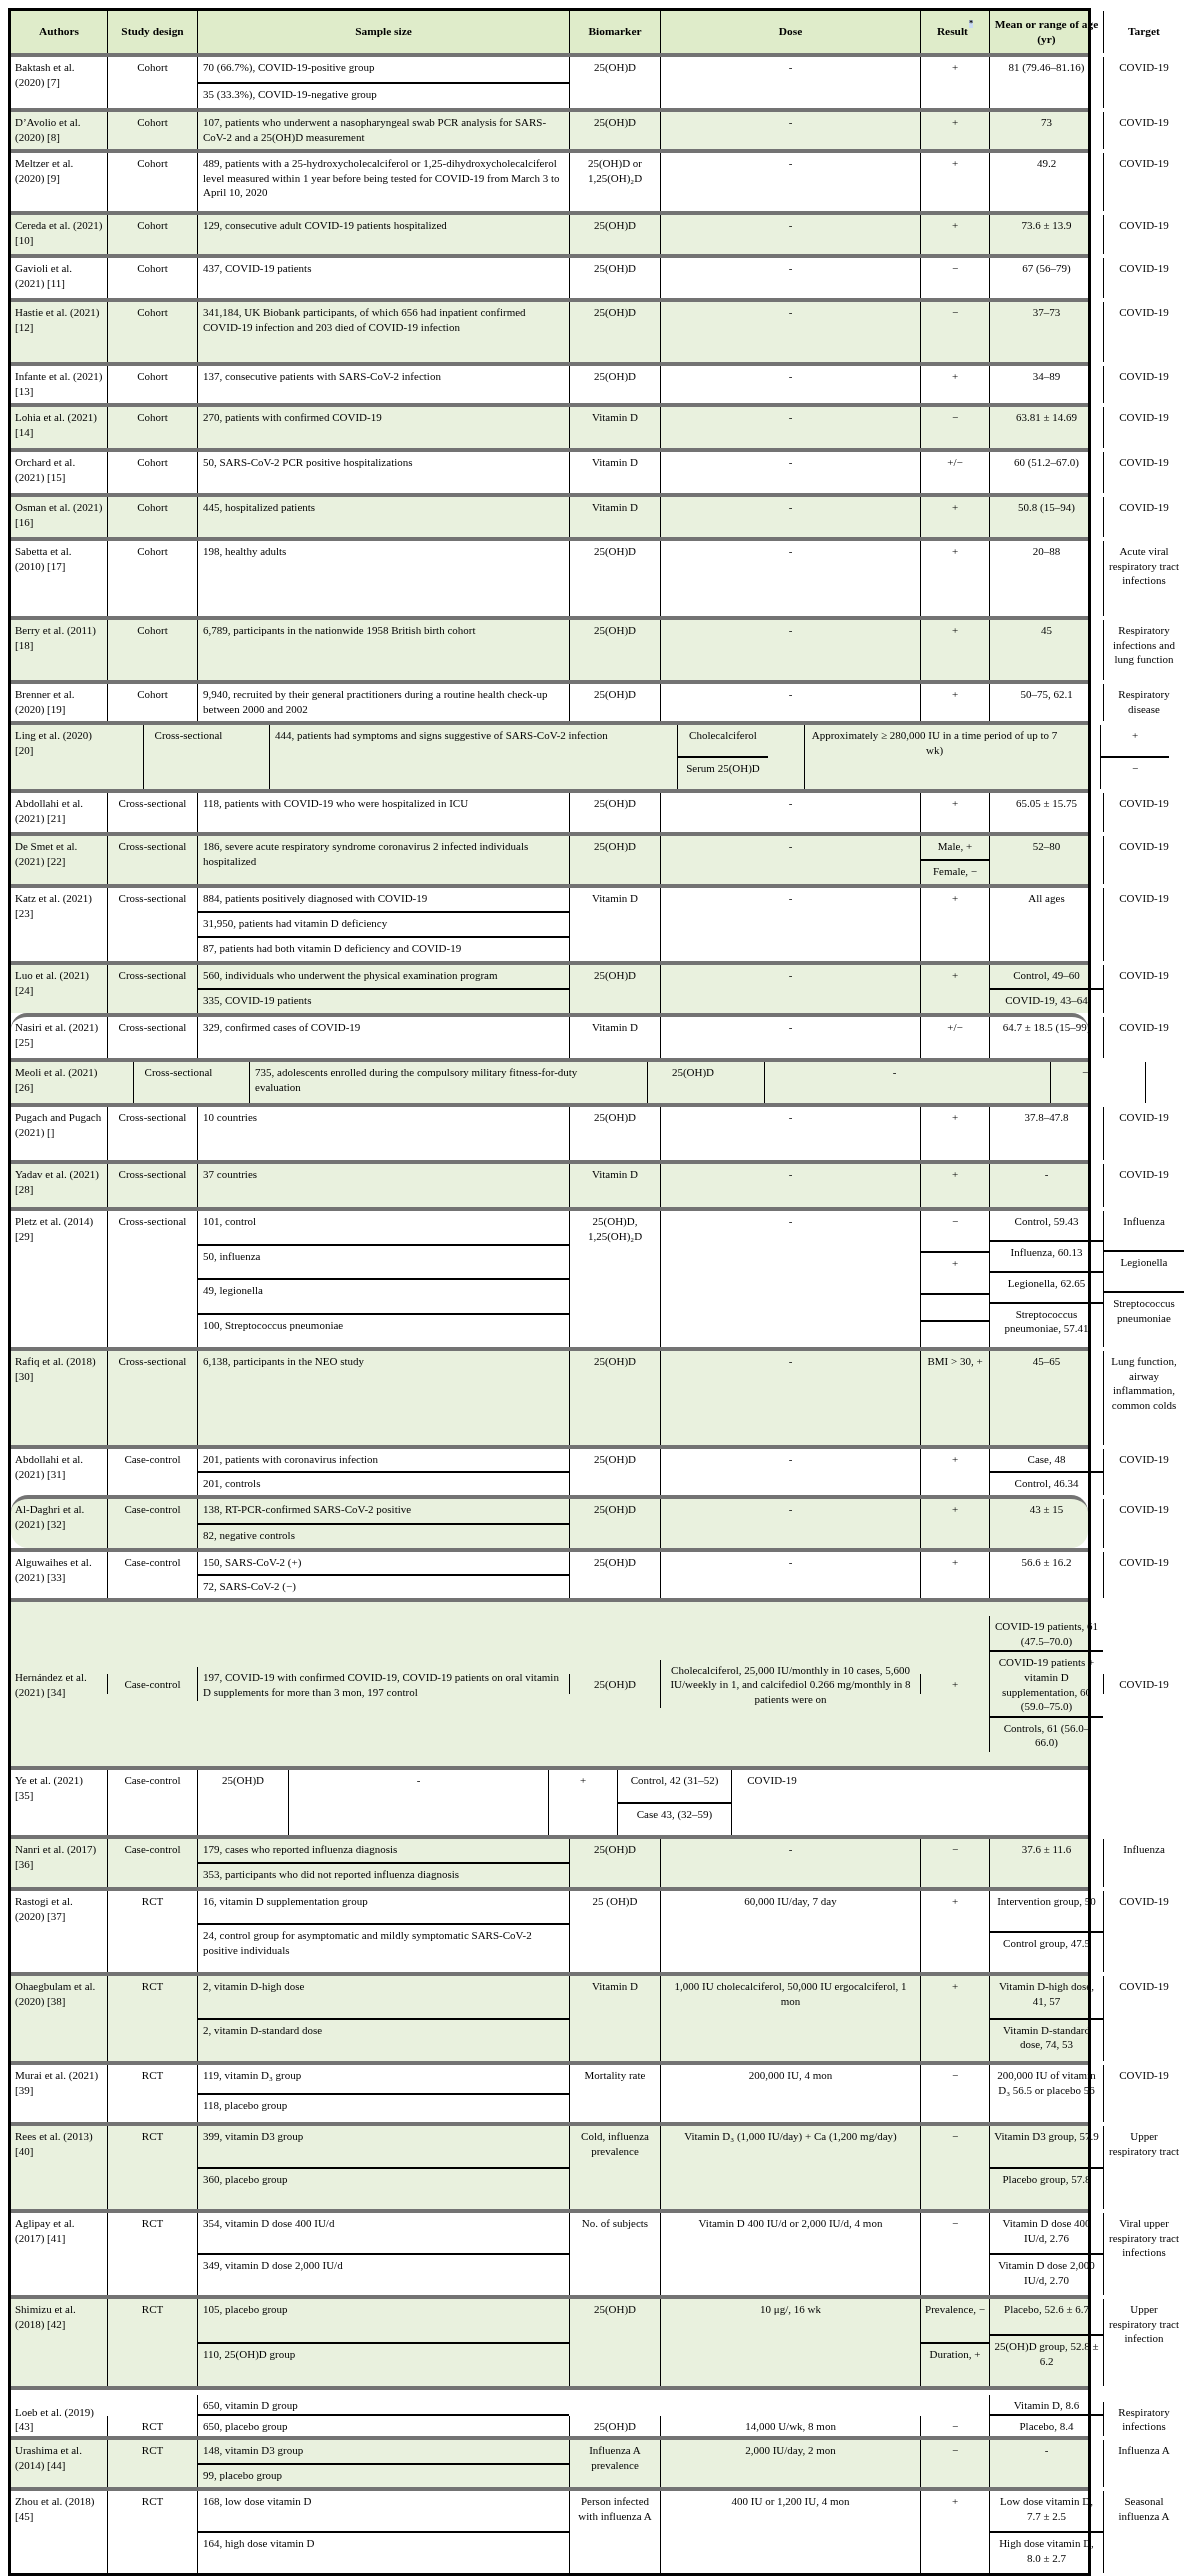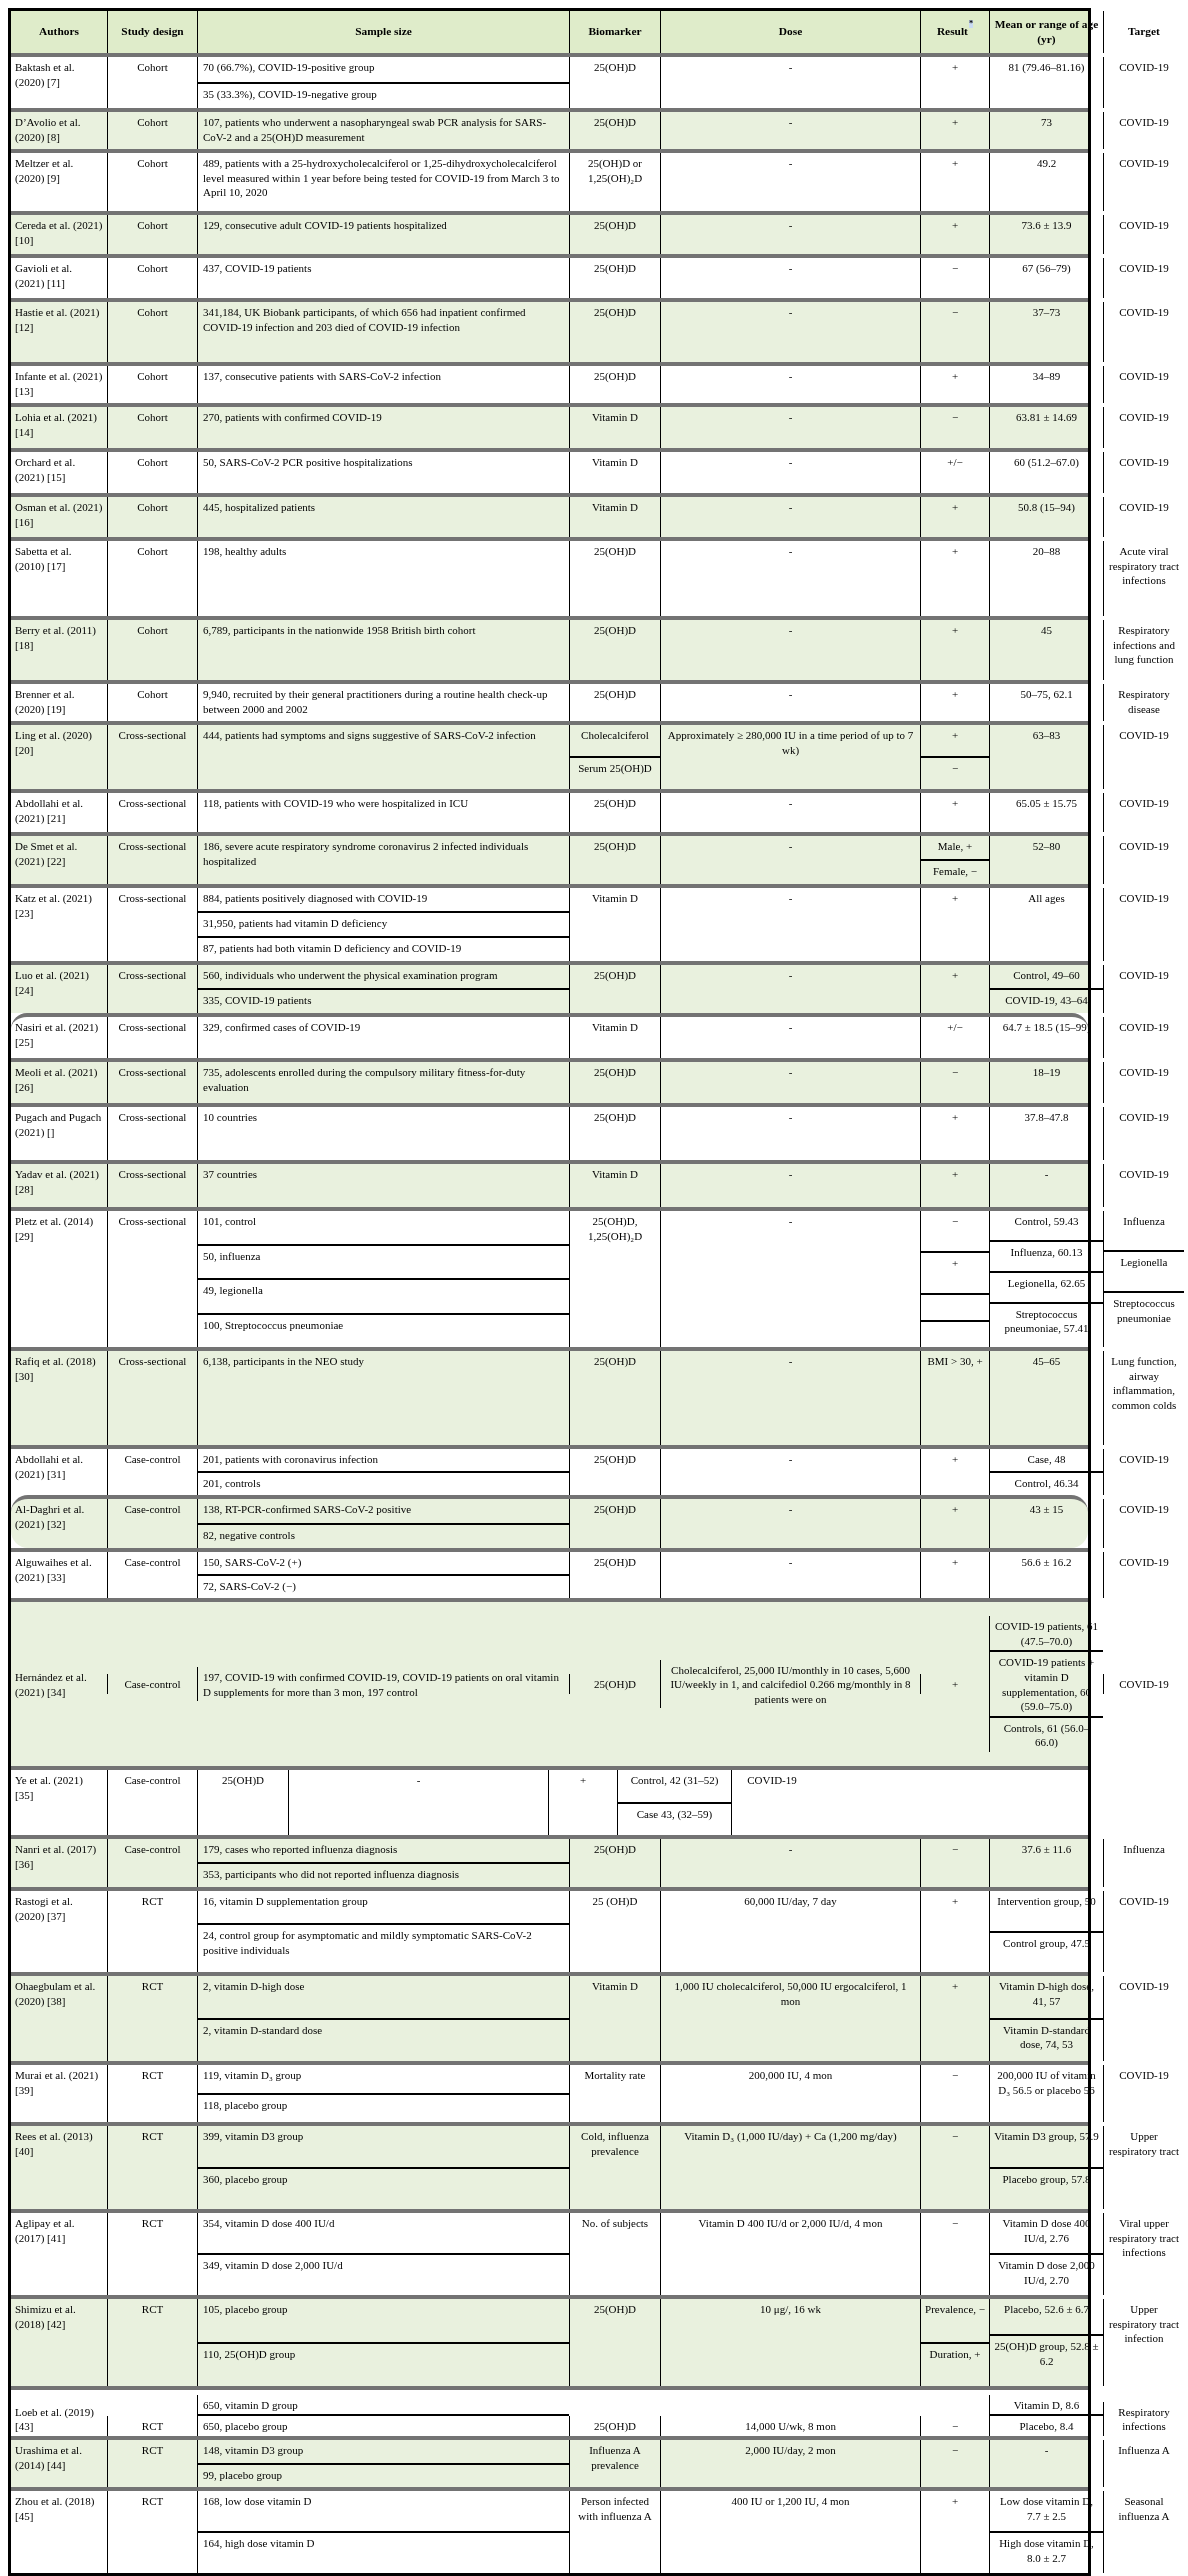--- a/index.html
+++ b/index.html
@@ -420,21 +420,21 @@
           <div class="cell c-result">
             <div class="seg">+</div>
           </div>
           <div class="cell c-age">
             <div class="seg">50–75, 62.1</div>
           </div>
           <div class="cell c-target">
             <div class="seg">Respiratory disease</div>
           </div>
         </div>
-        <div class="trow shaded" style="min-height: 68px;">
+        <div class="trow shaded" style="min-height: 68px; gap: 36px;">
           <div class="cell c-authors">
             <div class="seg">Ling et al. (2020) [20]</div>
           </div>
           <div class="cell c-design">
             <div class="seg">Cross-sectional</div>
           </div>
           <div class="cell c-sample">
             <div class="seg">444, patients had symptoms and signs suggestive of SARS-CoV-2 infection</div>
           </div>
           <div class="cell c-bio">
@@ -583,21 +583,21 @@
           <div class="cell c-result">
             <div class="seg">+/−</div>
           </div>
           <div class="cell c-age">
             <div class="seg">64.7 ± 18.5 (15–99)</div>
           </div>
           <div class="cell c-target">
             <div class="seg">COVID-19</div>
           </div>
         </div>
-        <div class="trow shaded" style="min-height: 45px;">
+        <div class="trow shaded" style="min-height: 45px; gap: 26px;">
           <div class="cell c-authors">
             <div class="seg">Meoli et al. (2021) [26]</div>
           </div>
           <div class="cell c-design">
             <div class="seg">Cross-sectional</div>
           </div>
           <div class="cell c-sample">
             <div class="seg">735, adolescents enrolled during the compulsory military fitness-for-duty evaluation</div>
           </div>
           <div class="cell c-bio">

